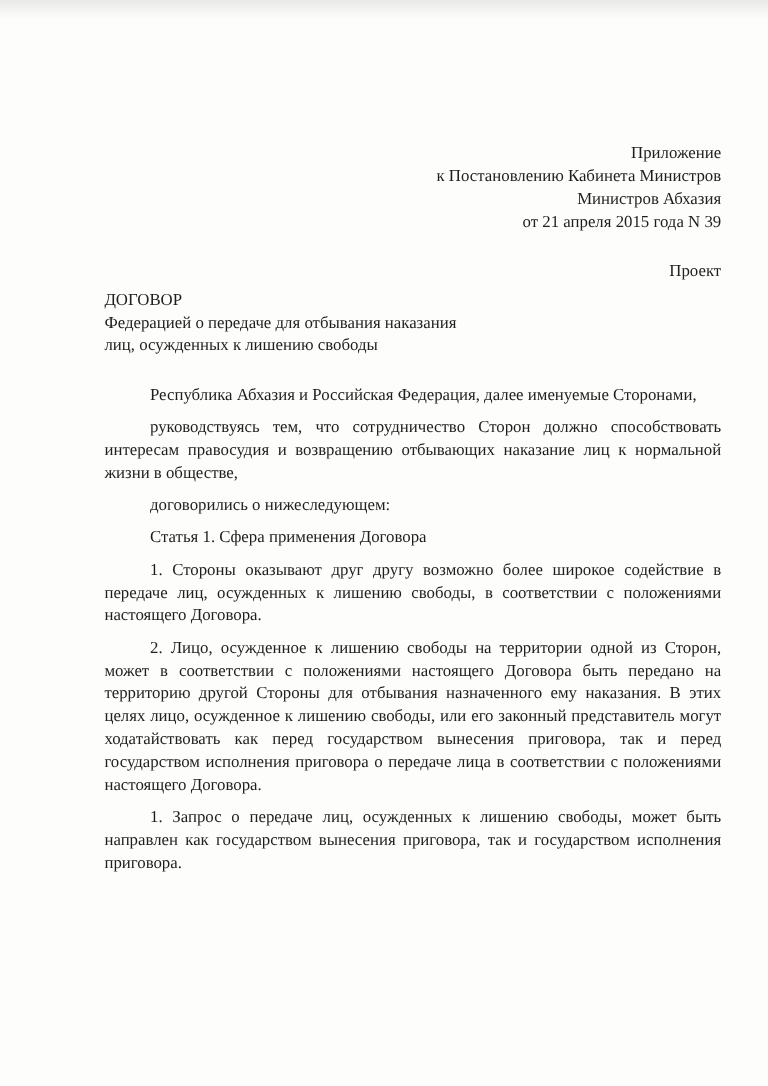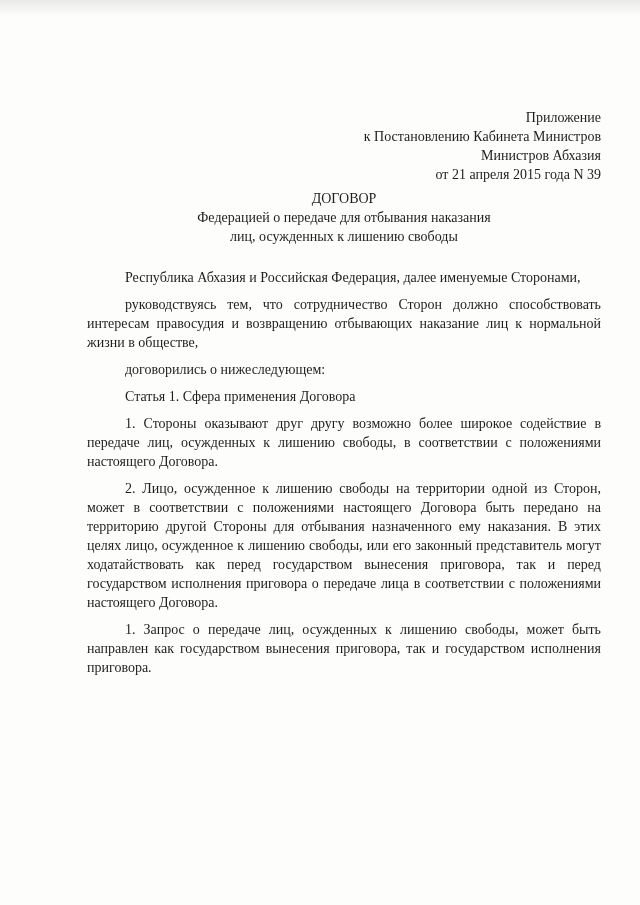--- a/index.html
+++ b/index.html
@@ -25,31 +25,31 @@
     content: "";
     position: absolute;
     top: 0; left: 0; right: 0;
     height: 16px;
     background: linear-gradient(180deg, #e9e9e7 0%, rgba(255,255,255,0) 100%);
     pointer-events: none;
   }
   .content {
     position: absolute;
     left: 87px;
-    top: 108px;
+    top: 119px;
     width: 514px;
   }
   .annex { text-align: right; }
   .annex .line { white-space: nowrap; }
   .draft {
     text-align: right;
     margin-top: 22px;
   }
   .title-block {
-    text-align: center;
+    text-align: left;
     margin-top: 5px;
   }
   .par {
     margin: 8px 0 0 0;
     text-align: justify;
     text-indent: 38px;
   }
   .par.first { margin-top: 22px; }
 </style>
 </head>
@@ -58,20 +58,21 @@
 <div class="page">
   <div class="content">
 
     <div class="annex">
       <div class="line">Приложение</div>
       <div class="line">к Постановлению Кабинета Министров</div>
       <div class="line">Министров Абхазия</div>
       <div class="line">от 21 апреля 2015 года N 39</div>
     </div>
 
+    <div class="draft">Проект</div>
 
     <div class="title-block">
       <div class="title-line">ДОГОВОР</div>
       <div class="title-line">Федерацией о передаче для отбывания наказания</div>
       <div class="title-line">лиц, осужденных к лишению свободы</div>
     </div>
 
     <p class="par first">Республика Абхазия и Российская Федерация, далее именуемые Сторонами,</p>
     <p class="par">руководствуясь тем, что сотрудничество Сторон должно способствовать интересам правосудия и возвращению отбывающих наказание лиц к нормальной жизни в обществе,</p>
     <p class="par">договорились о нижеследующем:</p>

